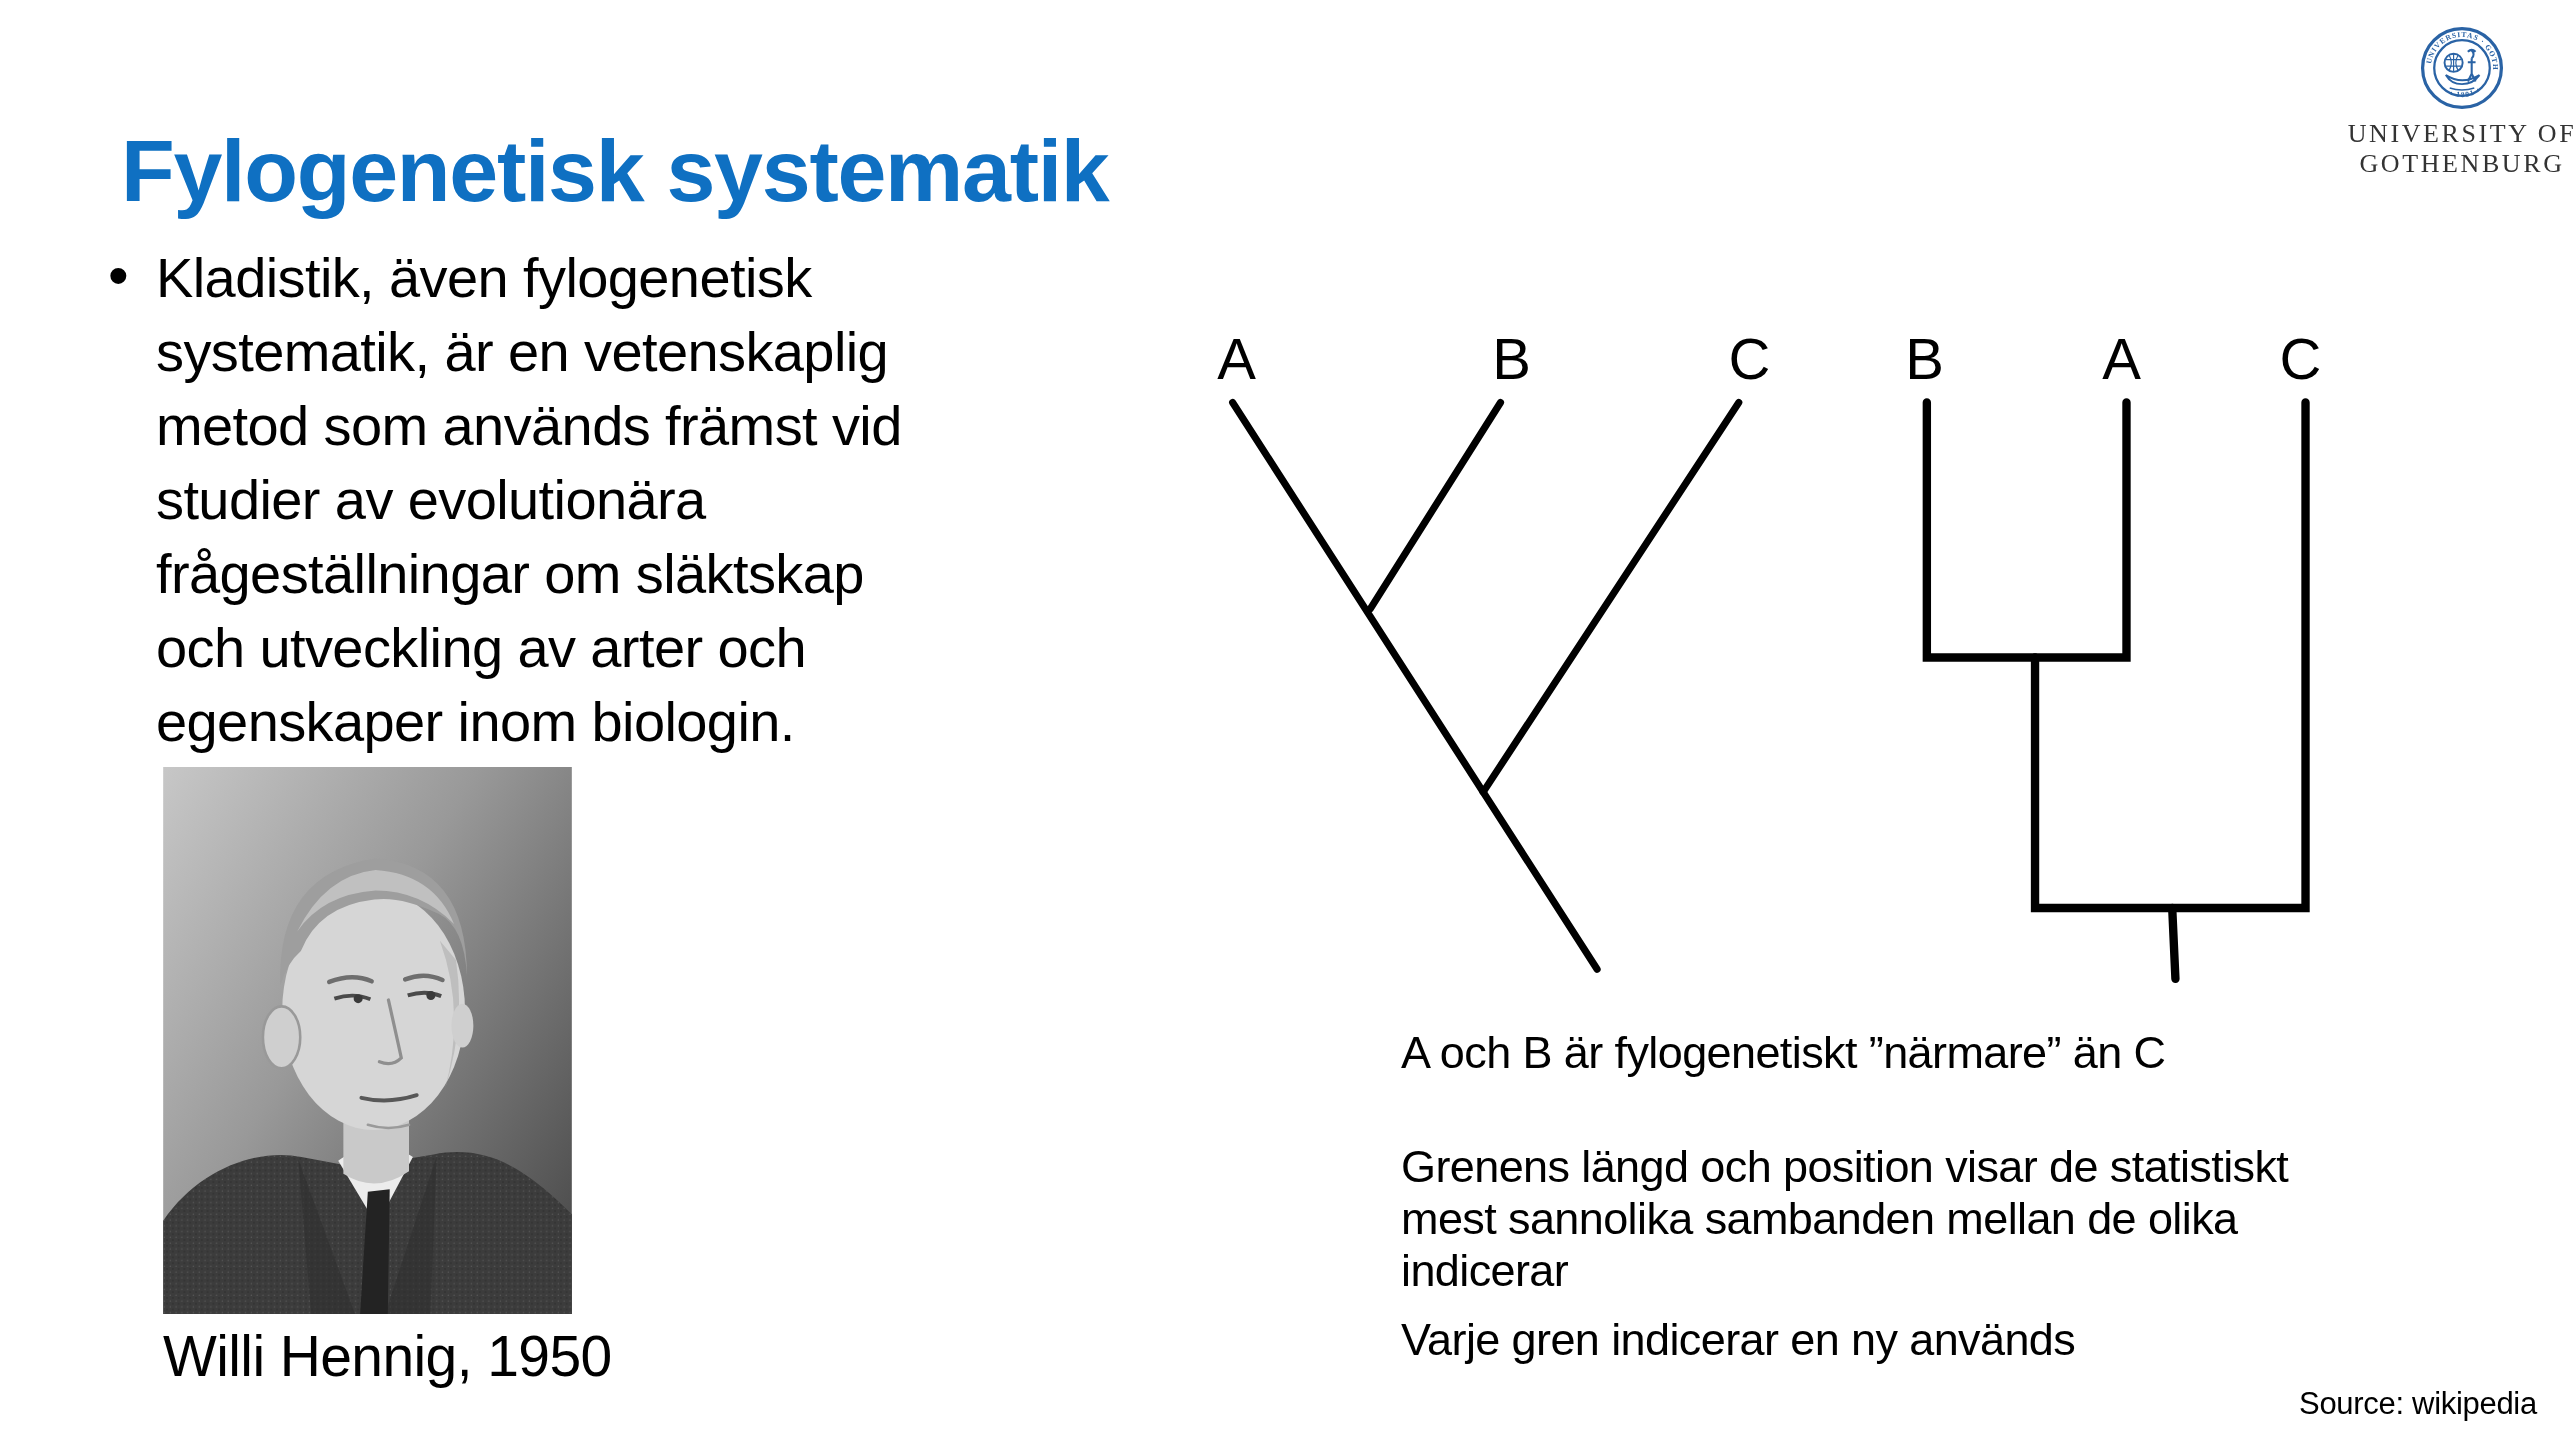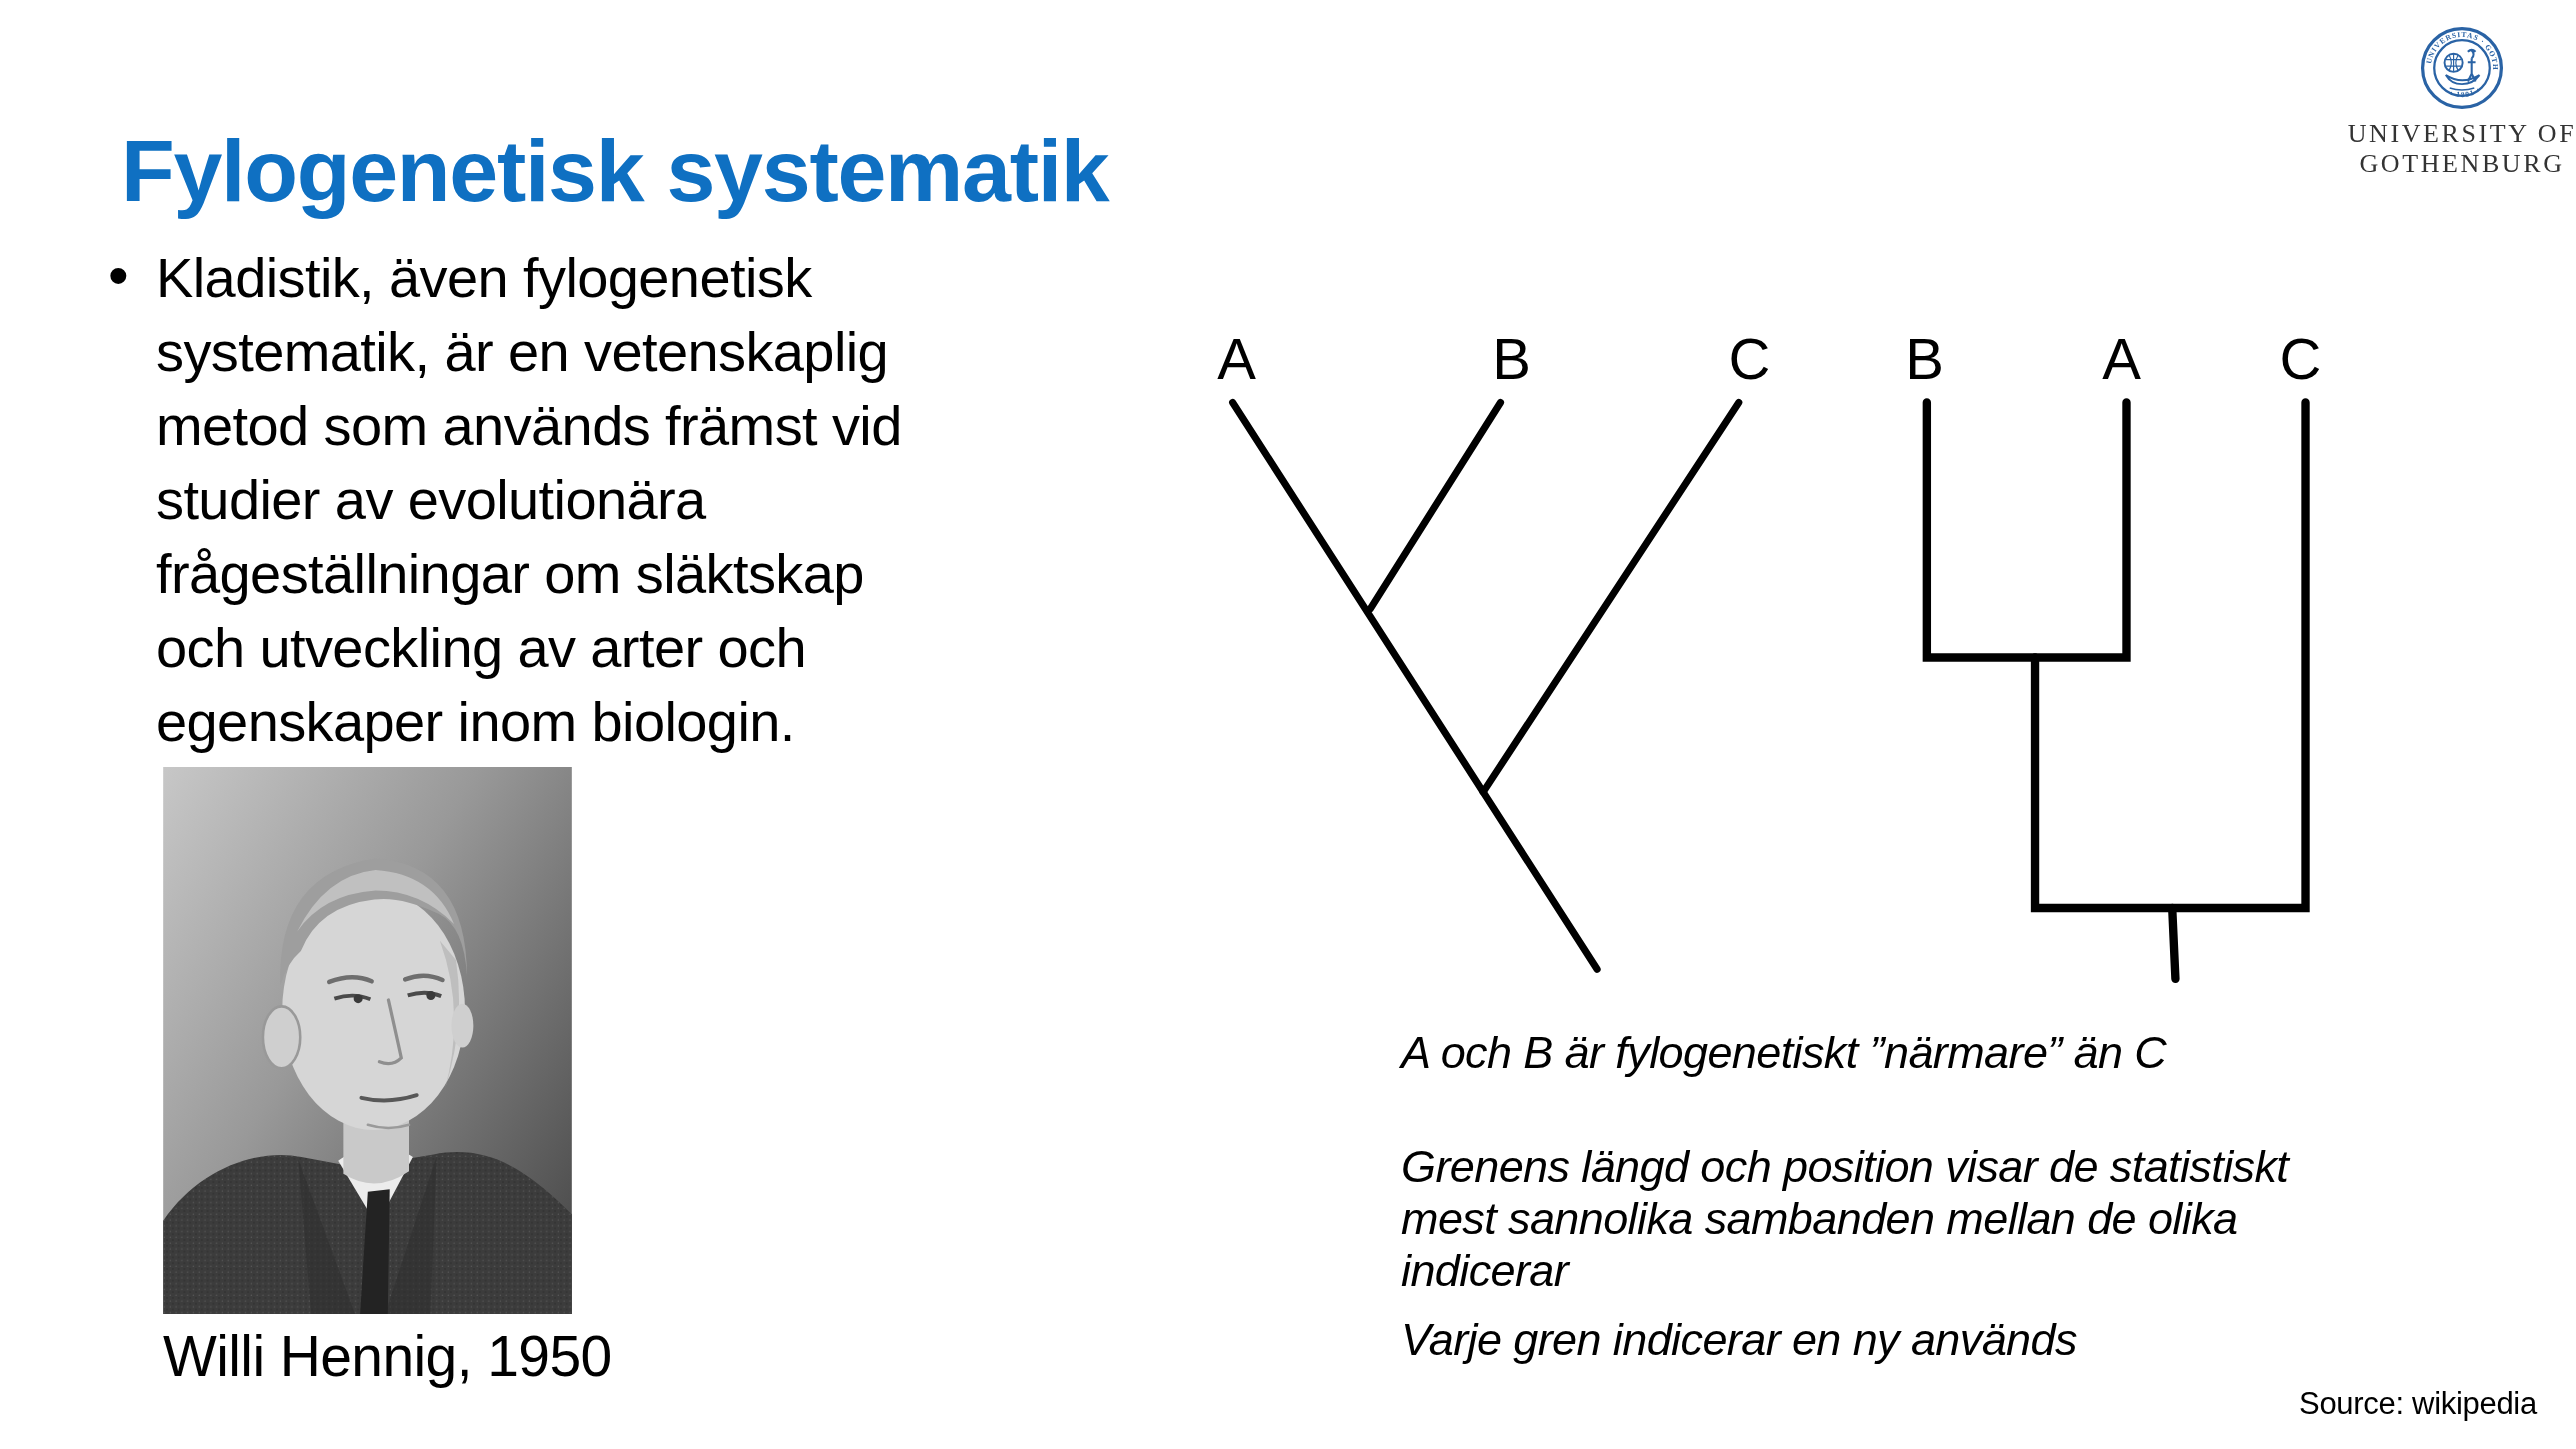--- a/index.html
+++ b/index.html
@@ -68,21 +68,21 @@
     color: #000;
   }
 
   .annotation {
     left: 1401px; top: 1027px;
     width: 1095px;
     font-size: 45px;
     line-height: 52px;
     letter-spacing: -0.6px;
   }
-  .annotation p { margin: 0; white-space: pre-line; font-style: italic; }
+  .annotation p { margin: 0; white-space: pre-line; }
   .annotation .p1 { margin-bottom: 62px; }
   .annotation .p3 { margin-top: 16.7px; }
 
   .source-note {
     left: 2299px; top: 1386px;
     font-size: 31px;
     letter-spacing: -0.3px;
     white-space: nowrap;
   }
 

